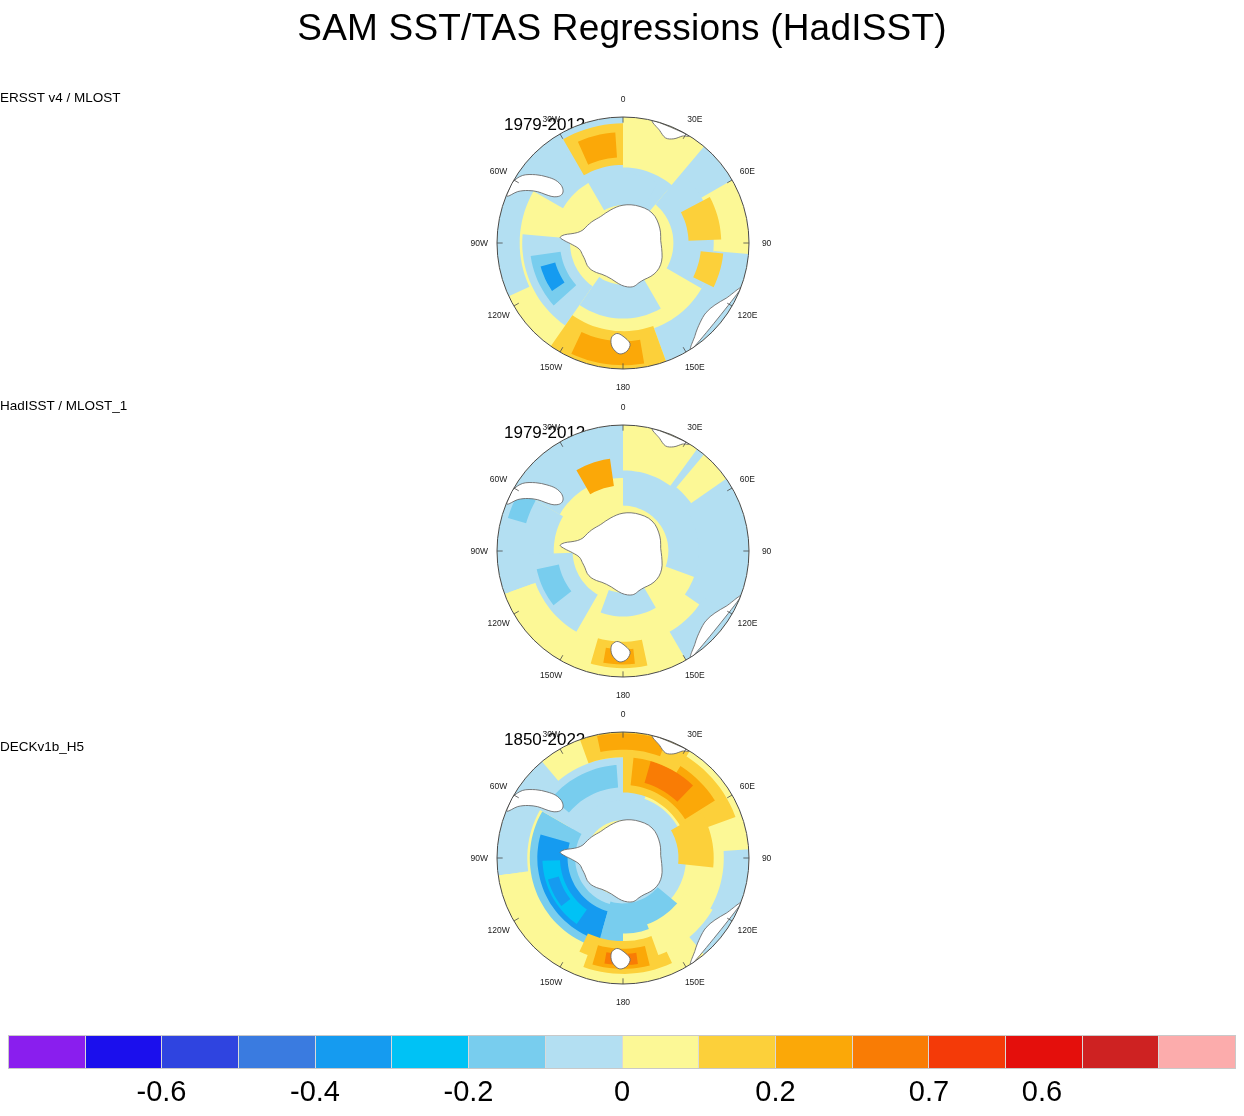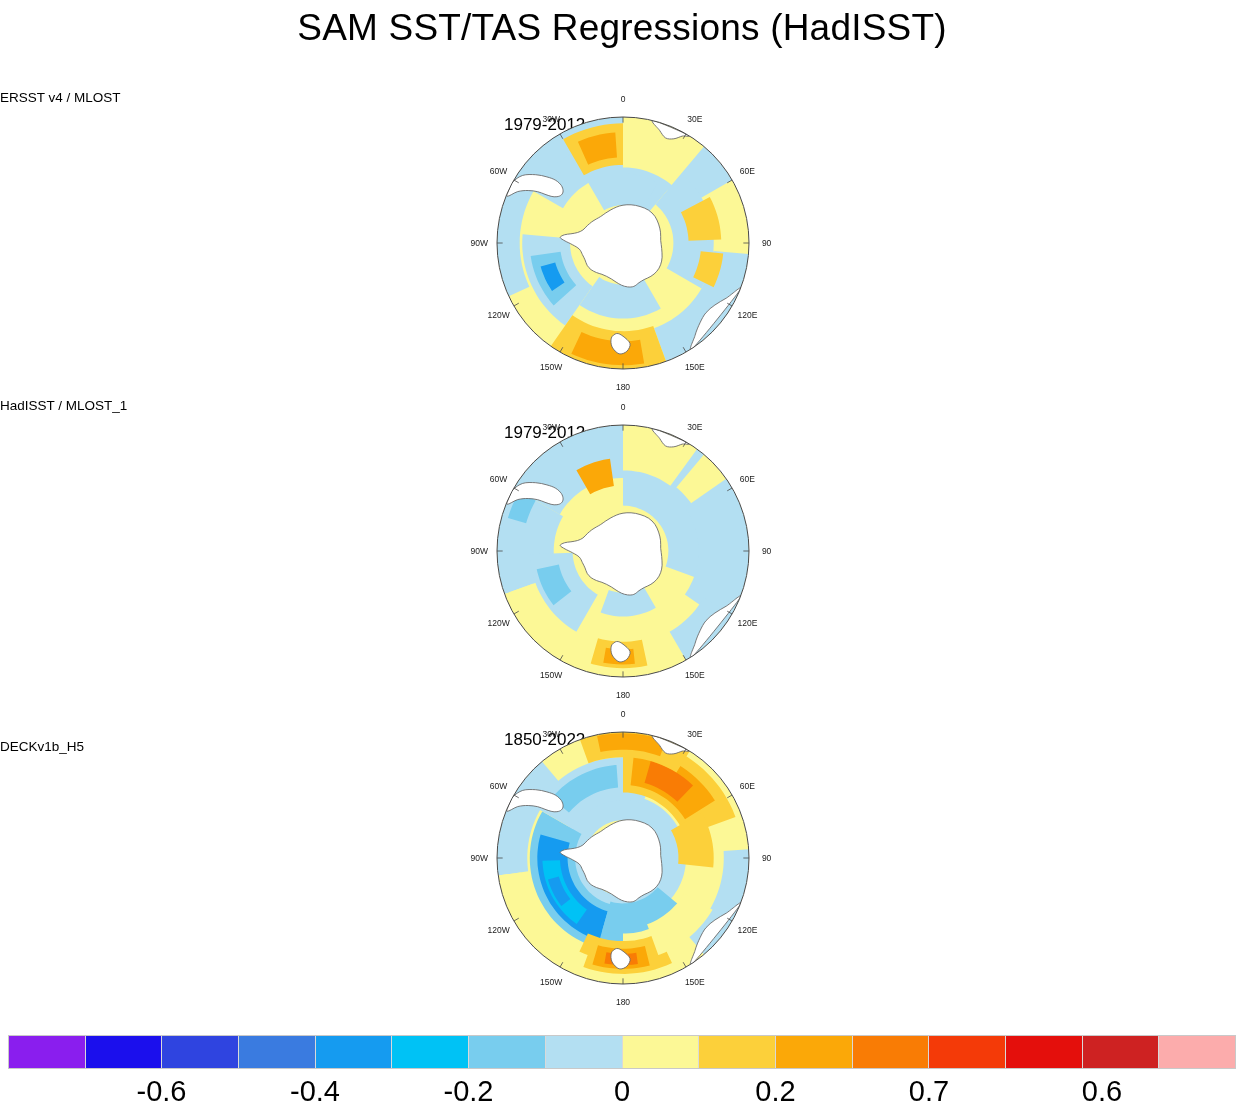--- a/index.html
+++ b/index.html
@@ -233,16 +233,16 @@
       <div class="cbcell" style="background: rgb(206, 34, 34);"></div>
       <div class="cbcell" style="background: rgb(252, 172, 172);"></div>
     </div>
   <div class="cbticks" id="cbticks">
       <div class="cbtick" style="left: 153.5px;">-0.6</div>
       <div class="cbtick" style="left: 307px;">-0.4</div>
       <div class="cbtick" style="left: 460.5px;">-0.2</div>
       <div class="cbtick" style="left: 614px;">0</div>
       <div class="cbtick" style="left: 767.5px;">0.2</div>
       <div class="cbtick" style="left: 921px;">0.7</div>
-      <div class="cbtick" style="left: 1094px;">0.6</div>
+      <div class="cbtick" style="left: 1034px;">0.6</div>
     </div>
 
 </div>
 
 </body></html>

